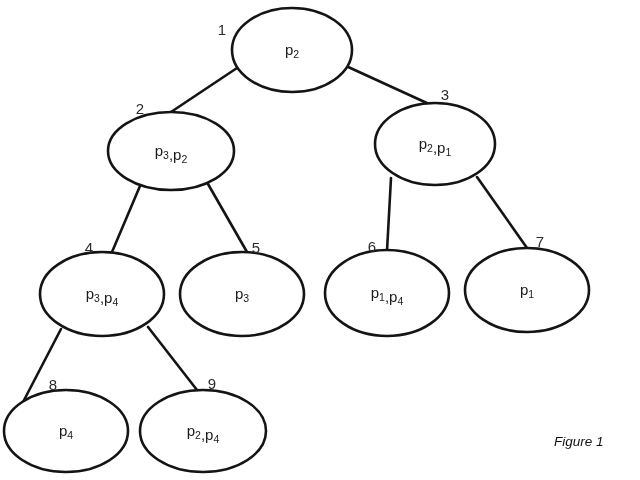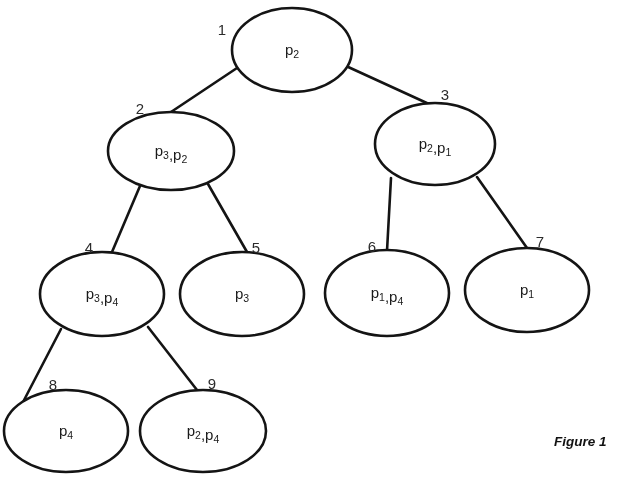--- a/index.html
+++ b/index.html
@@ -55,21 +55,21 @@
     font-family: "Liberation Sans", sans-serif;
     font-size: 15px;
     fill: #2b2b2b;
     text-anchor: middle;
     dominant-baseline: middle;
   }
   .figure-caption {
     position: absolute;
     font-family: "Liberation Sans", sans-serif;
     font-size: 13.5px;
-    font-weight: bold;
+    font-weight: normal;
     font-style: italic;
     color: #111111;
     white-space: nowrap;
   }
 </style>
 </head>
 <body>
 
 <div id="diagram-root">
 

